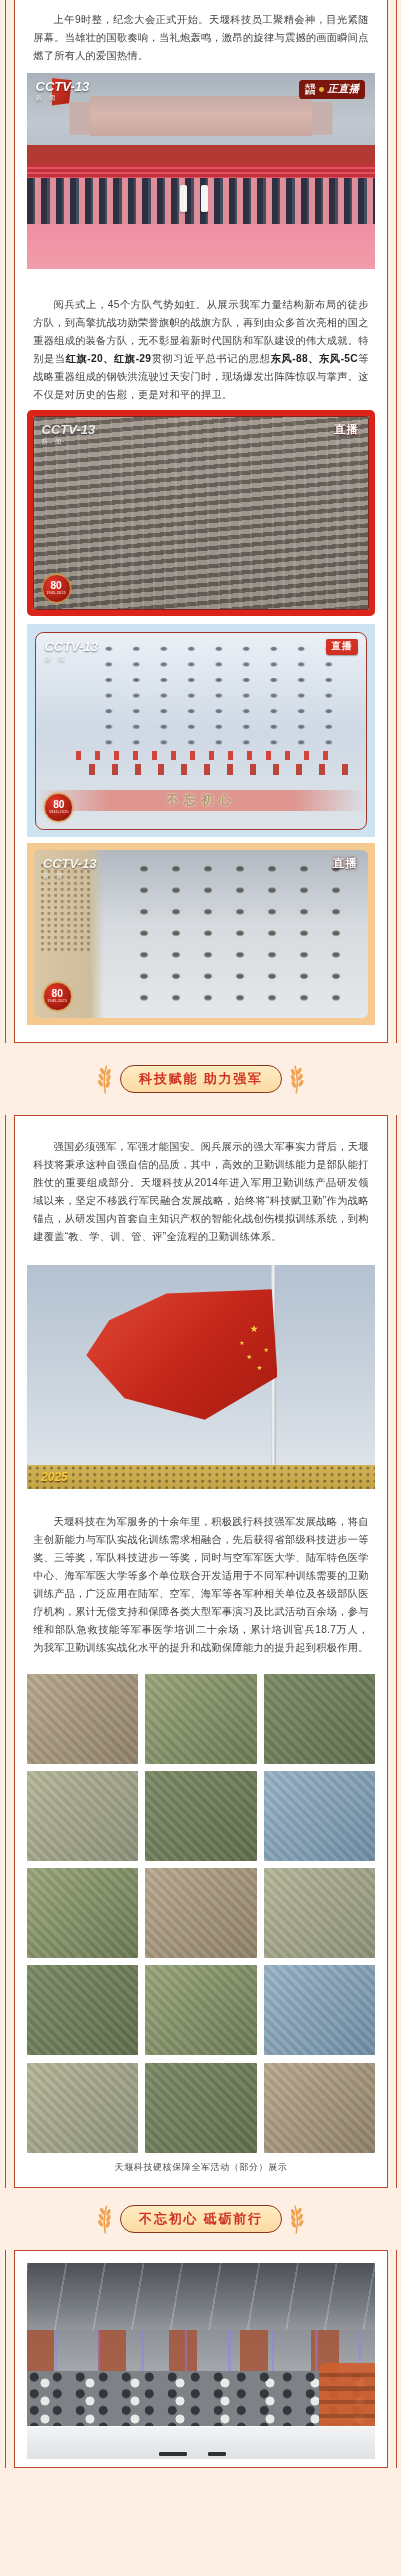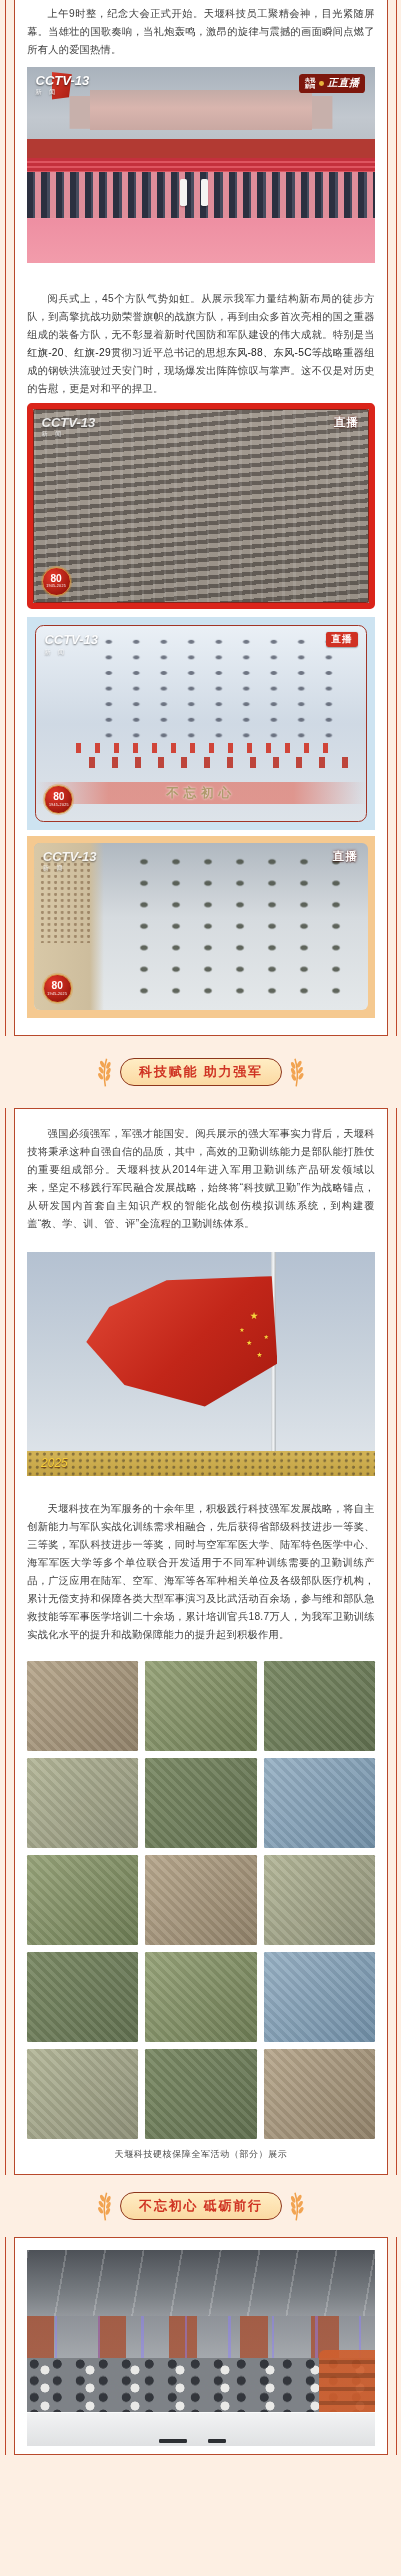--- a/index.html
+++ b/index.html
@@ -7,22 +7,22 @@
   .page { width: 402px; height: 2576px; margin: 0 auto; background: #fdefe3; overflow: hidden; position: relative; }
 
   
   .frame { margin: 0 4.8px; border-left: 1.2px solid #c0472b; border-right: 1.2px solid #c0472b; padding: 0 8.4px; }
 
   .box { background: #ffffff; border: 0.6px solid #b8492c; }
   .box1 { border-top: none; padding: 4.8px 12px 17.3px; }
   .box2 { padding: 16px 12px 13px; }
   .box3 { padding: 12px 12px 8.4px; }
 
-  .p { margin: 0; font-size: 10.2px; line-height: 18px; color: #3d3d3d; text-align: justify; text-indent: 2em; letter-spacing: 0.3px; }
-  .bd { font-weight: 400; color: #222; }
+  .p { margin: 6px; font-size: 10.2px; line-height: 18px; color: #3d3d3d; text-align: justify; text-indent: 2em; letter-spacing: 0.3px; }
+  .bd { font-weight: 700; color: #222; }
   .mt46 { margin-top: 27.5px; }
   .mt40 { margin-top: 24px; }
   .mt38 { margin-top: 23px; }
 
   
   .media { position: relative; overflow: hidden; }
   .cctv { position: absolute; top: 6px; left: 8.4px; color: #fff; text-shadow: 0 0.6px 1.8px rgba(0,0,0,.55); z-index: 5; }
   .cctv-main { display: block; font-style: italic; font-weight: 700; font-size: 13px; }
   .cctv-sub { display: block; font-size: 6px; letter-spacing: 3px; margin-top: 0.6px; }
   .cctv.faded { opacity: .85; }
@@ -89,21 +89,21 @@
   
   .ph-flag { height: 224px; background: linear-gradient(180deg, #b4c1d1 0%, #ccd5de 55%, #e2e7ec 100%); }
   .fl-pole { position: absolute; left: 70%; top: 0; bottom: 11%; width: 5.4px; background: linear-gradient(90deg, #c6cbd0, #f5f7f8 45%, #aeb4b9); }
   .fl-flag { position: absolute; left: 17%; top: 9%; width: 55%; height: 60%; background: linear-gradient(135deg, #e34936 0%, #c22619 55%, #a81b10 100%); clip-path: polygon(97% 3%, 100% 68%, 62% 100%, 20% 84%, 0 52%, 12% 26%, 42% 6%); }
   .fl-star { position: absolute; color: #f8d43c; z-index: 4; text-shadow: 0 0 1.2px rgba(150,60,20,.5); }
   .fs1 { left: 64%; top: 26%; font-size: 9.6px; } .fs2 { left: 61%; top: 33%; font-size: 6px; }
   .fs3 { left: 63%; top: 39%; font-size: 6.6px; } .fs4 { left: 66%; top: 44%; font-size: 6.6px; }
   .fs5 { left: 68%; top: 36%; font-size: 6px; }
   .fl-stands { position: absolute; left: 0; right: 0; bottom: 0; height: 11%; background: linear-gradient(180deg, #d3b457, #c3a344); }
   .fl-stands::after { content: ""; position: absolute; inset: 0; background-image: radial-gradient(circle at 3px 3px, rgba(60,50,40,.5) 1.2px, transparent 1.8px); background-size: 7.2px 6.6px; }
-  .fl-year { position: absolute; left: 4%; bottom: 2.5%; color: #f7d03a; font-weight: 400; font-size: 12px; font-style: italic; text-shadow: 0 0.6px 1.2px rgba(90,40,10,.8); z-index: 5; }
+  .fl-year { position: absolute; left: 4%; bottom: 2.5%; color: #f7d03a; font-weight: 700; font-size: 12px; font-style: italic; text-shadow: 0 0.6px 1.2px rgba(90,40,10,.8); z-index: 5; }
 
   
   .grid { margin-top: 16.7px; display: grid; grid-template-columns: repeat(3, 1fr); grid-template-rows: repeat(5, 90px); gap: 7.2px; }
   .cell { position: relative; overflow: hidden; border-radius: 1.2px; }
   .cell::after { content: ""; position: absolute; inset: 0; background: repeating-linear-gradient(45deg, rgba(255,255,255,.07) 0 3.6px, rgba(0,0,0,.06) 3.6px 7.2px); }
   .g1 { background: linear-gradient(135deg, #b9a98f, #8f8068); }
   .g2 { background: linear-gradient(135deg, #9ab3c6, #6f8da5); }
   .g3 { background: linear-gradient(135deg, #7c8b66, #5f6e4e); }
   .g4 { background: linear-gradient(135deg, #9aa67c, #6b7a52); }
   .g5 { background: linear-gradient(135deg, #b5b89a, #8d8f77); }

